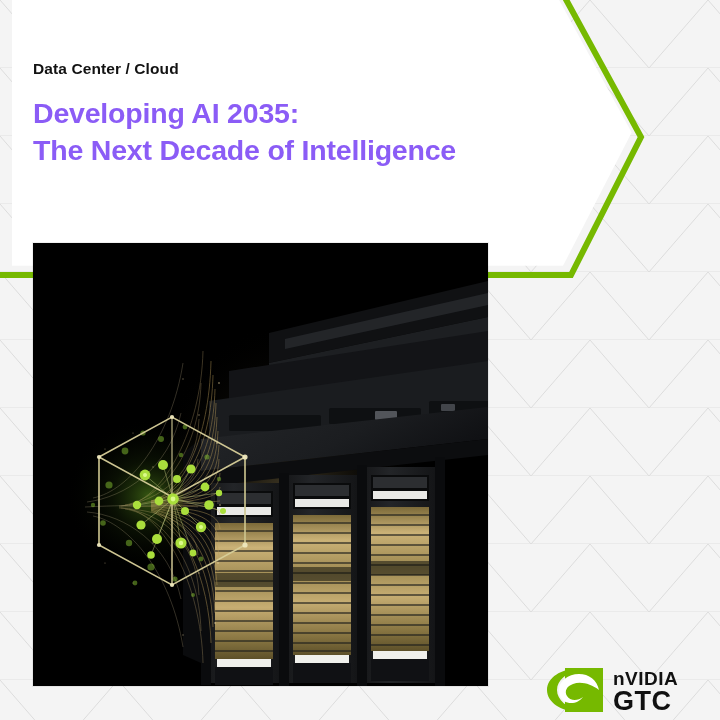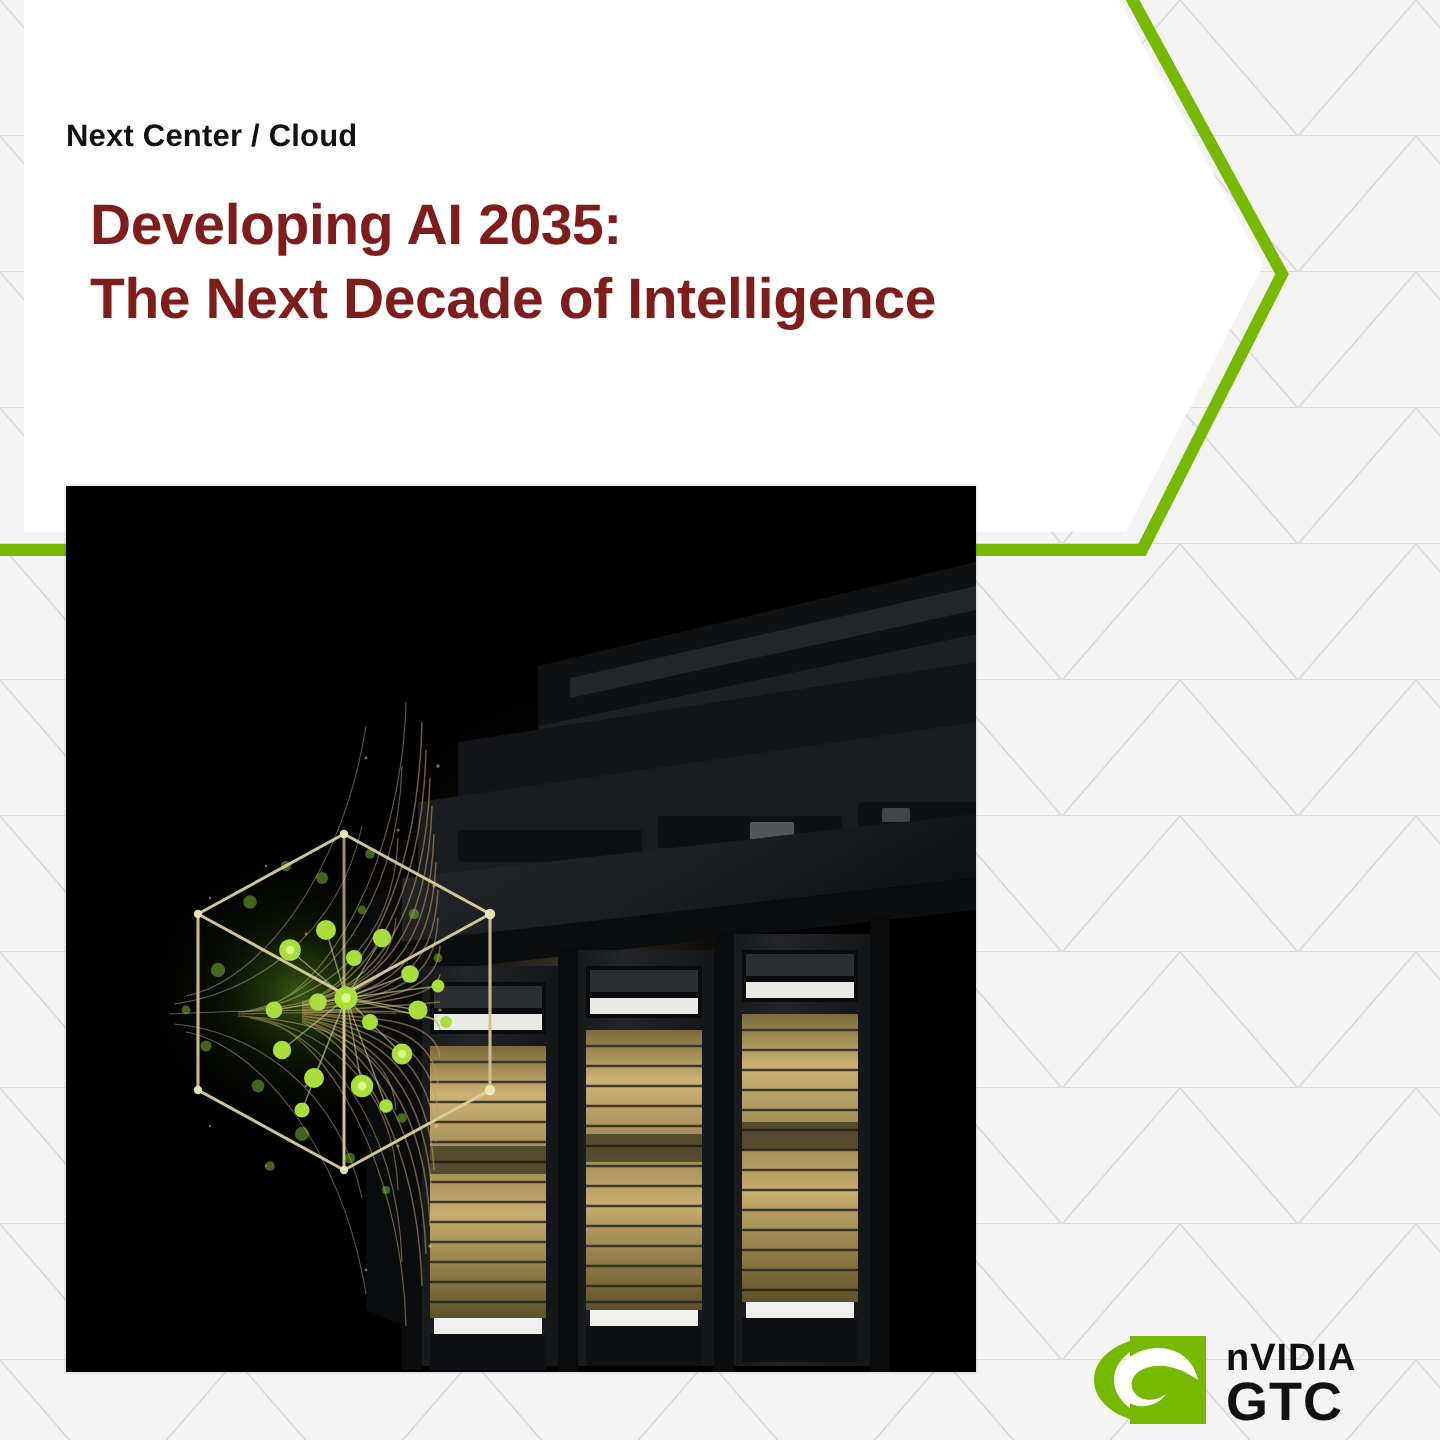--- a/index.html
+++ b/index.html
@@ -23,22 +23,22 @@
   
   .green-rule{position:absolute;left:0;top:0;width:720px;height:300px;z-index:2;}
 
   
   .text-block{position:absolute;left:33px;top:60px;z-index:4;}
   .eyebrow{
     font-size:15.5px;font-weight:700;color:#121212;
     letter-spacing:.1px;margin:0 0 16px 0;line-height:1.2;
   }
   .headline{
-    font-size:28.5px;font-weight:700;color:#7f1d1d;
-    line-height:1.33;margin:12px;letter-spacing:-.2px;white-space:pre-line;
+    font-size:28.5px;font-weight:700;color:#8b5cf6;
+    line-height:1.33;margin:0;letter-spacing:-.2px;white-space:pre-line;
   }
 
   
   .hero{
     position:absolute;left:33px;top:243px;width:455px;height:443px;z-index:3;
     background:#000;overflow:hidden;
     box-shadow:0 0 0 1px rgba(0,0,0,.06);
   }
   .hero svg{display:block;}
 
@@ -67,21 +67,21 @@
 
   <svg class="header-panel" width="720" height="300" viewBox="0 0 720 300" aria-hidden="true">
     <path d="M0 0 L566 0 L641 137 L570 275 L0 275 Z" fill="#FFFFFF"></path>
   </svg>
 
   <svg class="green-rule" width="720" height="300" viewBox="0 0 720 300" aria-hidden="true">
     <path d="M563 -6 L641 137 L571 275 L0 275" fill="none" stroke="#76B900" stroke-width="6" stroke-linejoin="miter" stroke-linecap="butt"></path>
   </svg>
 
   <div class="text-block">
-    <div class="eyebrow">Next Center / Cloud</div>
+    <div class="eyebrow">Data Center / Cloud</div>
     <h1 class="headline">Developing AI 2035:
 The Next Decade of Intelligence</h1>
   </div>
 
   <div class="hero">
     <svg width="455" height="443" viewBox="0 0 455 443" aria-hidden="true">
       <defs>
         <radialGradient id="cubeGlow" cx="38%" cy="52%" r="30%">
           <stop offset="0%" stop-color="#63a021" stop-opacity="0.55"></stop>
           <stop offset="45%" stop-color="#2d4a10" stop-opacity="0.22"></stop>

